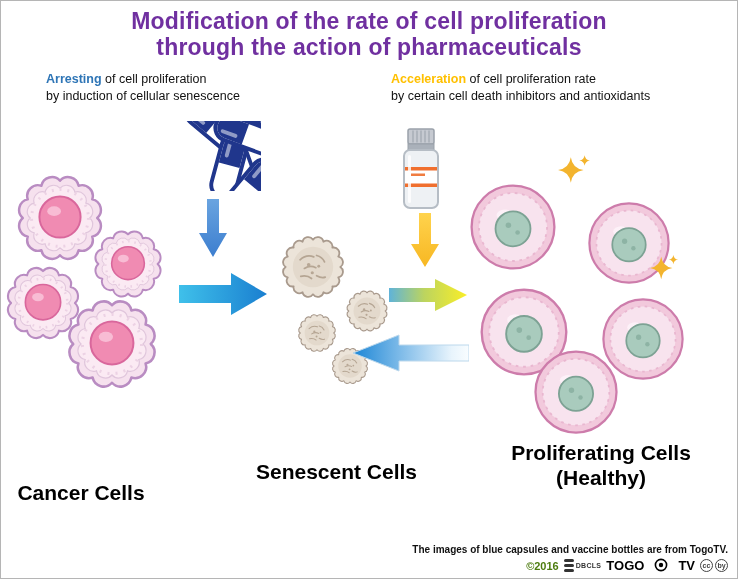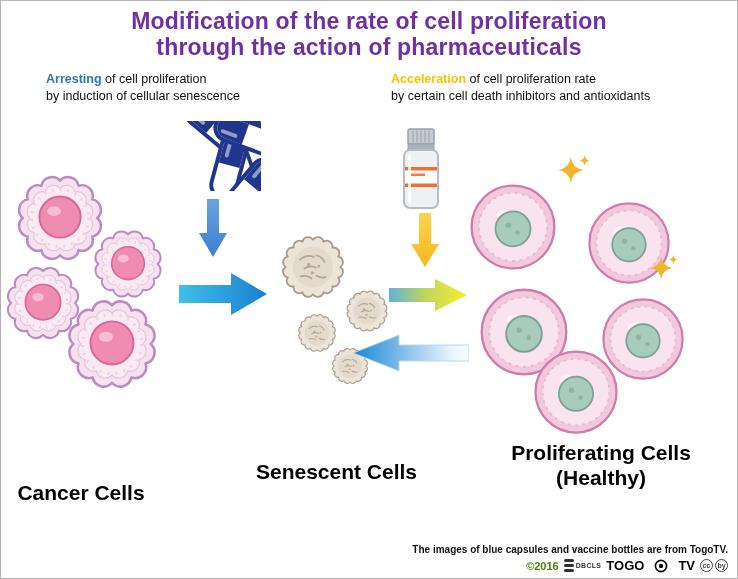--- a/index.html
+++ b/index.html
@@ -16,21 +16,21 @@
   .cell-label { position:absolute; font-size:21px; font-weight:bold; color:#000; text-align:center; line-height:1.18; }
   .cell-label span { display:block; }
   .lbl-cancer { left:2px; top:440px; width:156px;margin-top:40px; }
   .lbl-senescent { left:233px; top:440px; width:205px;margin-top:19px; }
   .lbl-prolif { left:470px; top:440px; width:260px; }
   .footer-credit { position:absolute; right:9px; top:543px; font-size:10px; font-weight:bold; color:#111; }
   .footer-logos { position:absolute; right:9px; top:557px; display:flex; align-items:center; gap:5px; }
   .copyright { font-size:11px; font-weight:bold; color:#4d7c0f;margin-left:20px; }
   .dbcls { display:inline-flex; align-items:center; gap:2px; }
   .dbcls-text { font-size:7px; font-weight:bold; color:#333; letter-spacing:0.3px; }
-  .togotv { display:inline-flex; align-items:flex-end; gap:10px; font-size:13px; font-weight:bold; color:#000; }
+  .togotv { display:inline-flex; align-items:flex-start; gap:10px; font-size:13px; font-weight:bold; color:#000; }
   .cc-icons { display:inline-flex; align-items:center; gap:2px; }
   .cc-circle { width:13px; height:13px; border-radius:50%; border:1.5px solid #444; color:#444; font-size:7px; font-weight:bold; display:inline-flex; align-items:center; justify-content:center; }
 </style>
 </head>
 <body>
 
 <div class="canvas">
 
   <svg width="0" height="0" style="position:absolute">
     <defs>

